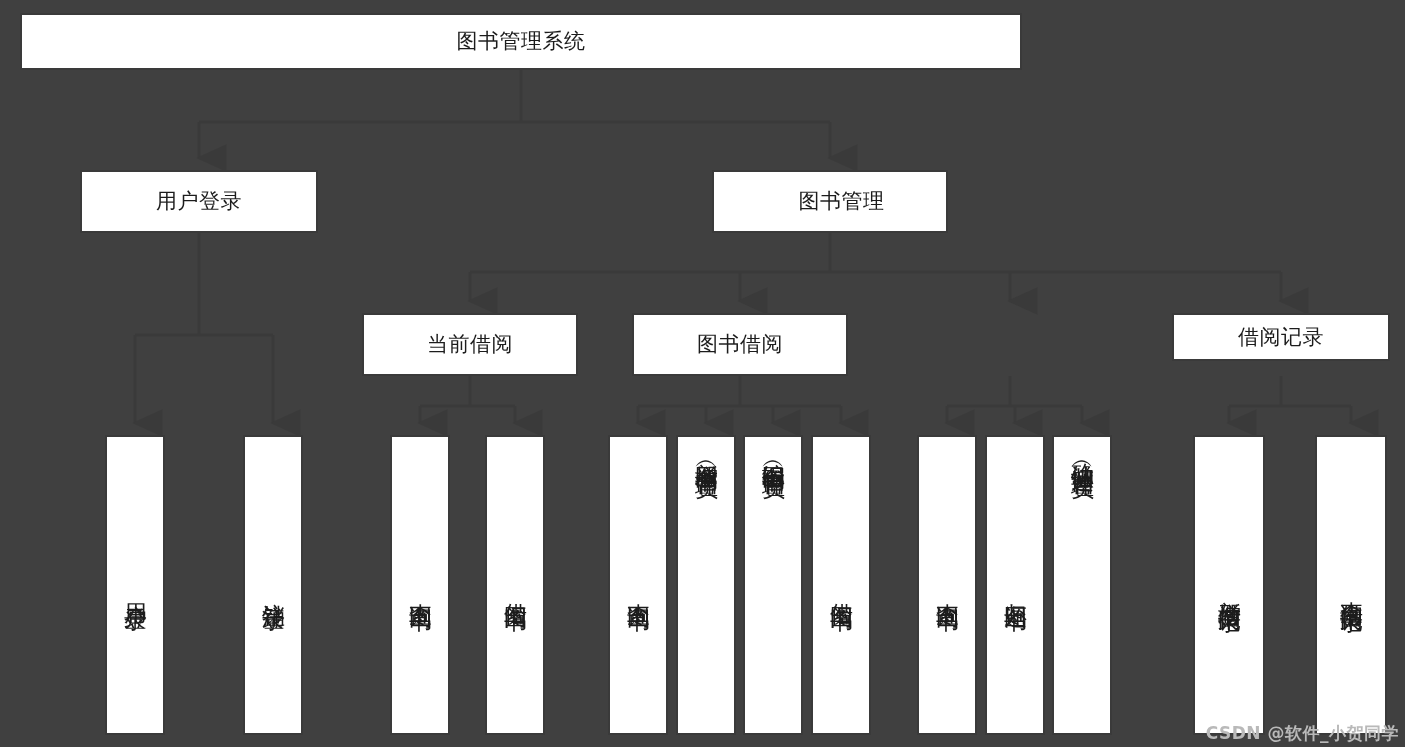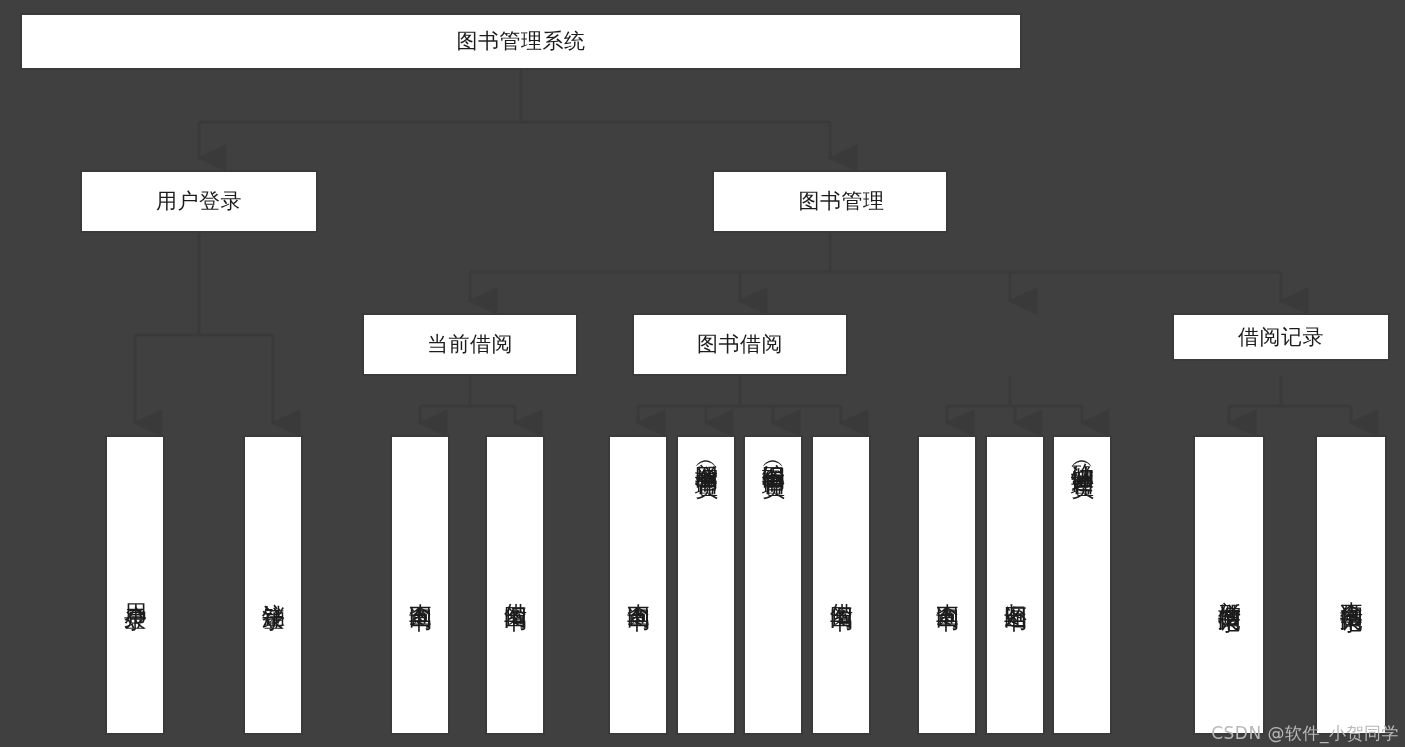--- a/index.html
+++ b/index.html
@@ -63,20 +63,21 @@
     align-self: center;
   }
   #watermark {
     position: absolute;
     right: 6px;
     bottom: 2px;
     font-size: 17px;
     color: #b9b9b9;
     white-space: nowrap;
     letter-spacing: 0.5px;
+    font-weight: bold;
   }
 </style>
 </head>
 <body>
 
 <div id="diagram-root">
 
   <svg id="wires" viewBox="0 0 1405 747" width="1405" height="747">
     <defs>
       <marker id="arrow" viewBox="0 0 12 12" refX="6" refY="11" markerWidth="11" markerHeight="11" orient="auto-start-reverse">

